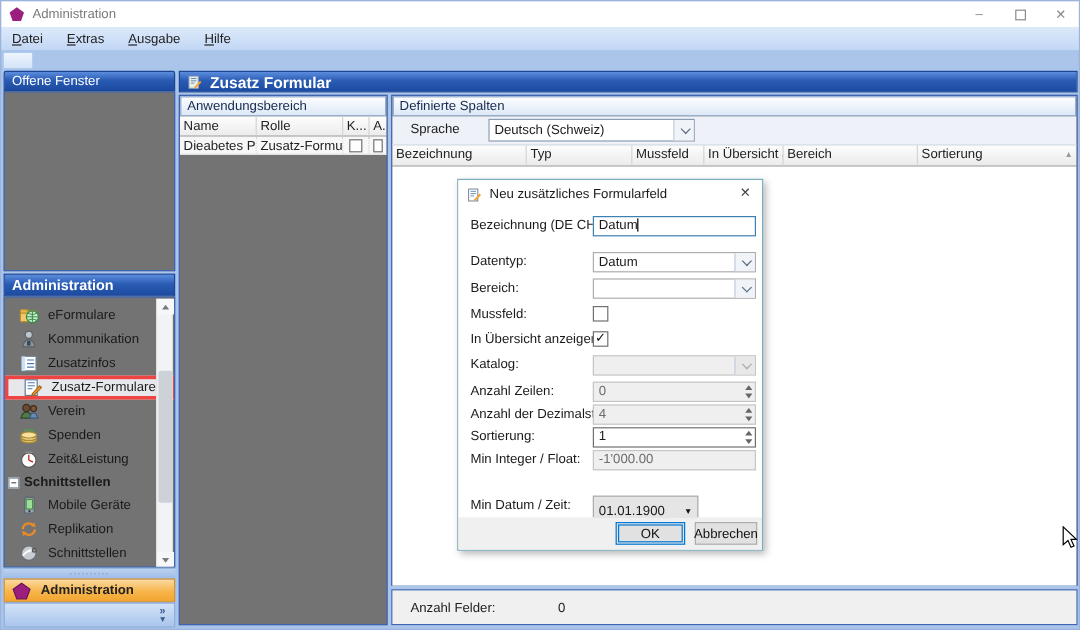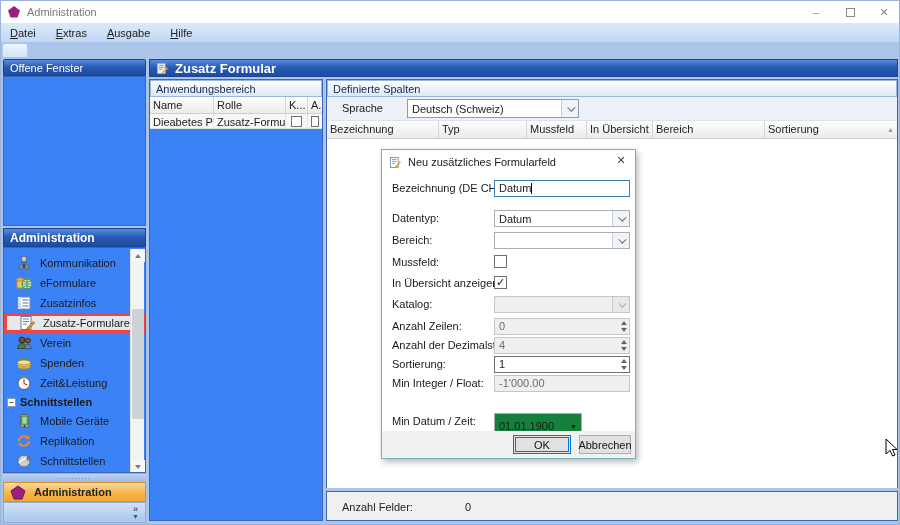--- a/index.html
+++ b/index.html
@@ -21,21 +21,21 @@
   .menu-item { color:#222; padding:1px 3px; }
   .menu-item::first-letter { text-decoration:underline; }
   .toolbar-stub { position:absolute; left:1px; top:42px; width:26px; height:14px;
                   background:linear-gradient(180deg,#eef5fd,#d3e3f8); border:1px solid #aecbf0; border-bottom:none; border-radius:3px 3px 0 0; }
 
   
   .caption-blue { background:linear-gradient(180deg,#5b8cdd 0%,#2a5cb4 45%,#1c4ba0 100%); color:#fff;
                   display:flex; align-items:center; padding:0 6px; border:1px solid #1b4492; }
   .group-caption { background:linear-gradient(180deg,#fdfeff,#dde8f6); border:1px solid #9ab6dd;
                    color:#16294d; display:flex; align-items:center; padding:0 5px; }
-  .panel-white { background:#3b82f6; border:1px solid #3c66b5; }
+  .panel-white { background:#737373; border:1px solid #3c66b5; }
 
   
   .sb-caption1 { position:absolute; left:2px; top:58px; width:143px; height:17px; font-size:11px; border-radius:2px 2px 0 0; }
   .sb-openlist { position:absolute; left:2px; top:75px; width:143px; height:150px; }
   .sb-caption2 { position:absolute; left:2px; top:227px; width:143px; height:19px; font-weight:bold; font-size:12px; }
   .sb-nav { position:absolute; left:2px; top:246px; width:143px; height:226px; overflow:hidden; }
   .nav-item { display:flex; align-items:center; height:20px; padding-left:12px; gap:7px; color:#1a1a1a; }
   .nav-item.selected { background:#e6e8ec; border:3px solid #ef4444; }
   .nav-section { display:flex; align-items:center; height:18px; padding-left:3px; gap:4px; font-weight:bold; }
   .minus-box { width:9px; height:9px; border:1px solid #8899aa; background:#fff; color:#444; font-size:8px; line-height:7px; text-align:center; }
@@ -93,21 +93,21 @@
   .tb { background:#fff; border:1px solid #999; padding:1px 4px; white-space:nowrap; overflow:hidden; }
   .tb.focused { border-color:#3c7fb1; }
   .caret { display:inline-block; width:1px; height:11px; background:#000; vertical-align:-2px; }
   .tb.disabled { background:#efefef; border-color:#c6c6c6; color:#6d6d6d; }
   .num-right { }
   .spin-arrows { position:absolute; right:2px; top:2px; display:flex; flex-direction:column; gap:3px; align-items:center; }
   .sa-up { width:0; height:0; border-left:3px solid transparent; border-right:3px solid transparent; border-bottom:4px solid #666; }
   .sa-down { width:0; height:0; border-left:3px solid transparent; border-right:3px solid transparent; border-top:4px solid #666; }
   .combo.small-disabled { background:#efefef; }
   .combo.small-disabled .arrow-box { background:#e8e8e8; }
-  .datecombo { position:absolute; left:102px; top:0; width:88px; height:26px; background:#15803d; border:1px solid #adadad; display:flex; align-items:center; }
+  .datecombo { position:absolute; left:102px; top:0; width:88px; height:26px; background:#e5e5e5; border:1px solid #adadad; display:flex; align-items:center; }
   .datecombo .val { flex:1; padding:0 4px; }
   .datecombo .solid-arrow { font-size:7px; color:#111; padding-right:4px; }
   .dcb { position:absolute; left:102px; top:1px; width:13px; height:13px; border:1px solid #707070; background:#fff;
          display:flex; align-items:center; justify-content:center; font-size:11px; color:#111; line-height:11px; }
   .dlg-footer { position:absolute; left:0; bottom:0; width:253px; height:27px; background:#f0f0f0; }
   .btn { position:absolute; top:4px; height:19px; background:#e1e1e1; border:1px solid #adadad; display:flex; align-items:center; justify-content:center; font-size:11px; color:#111; }
   .btn::first-letter { text-decoration:underline; }
   .btn.default { border:1px solid #0078d7; outline:1px solid #0078d7; outline-offset:-3px; }
   .btn-ok { right:64px; width:58px; }
   .btn-cancel { right:4px; width:52px; }
@@ -152,34 +152,34 @@
   <div class="panel-white sb-openlist"></div>
 
   <div class="caption-blue sb-caption2">
     <span>Administration</span>
   </div>
 
   <div class="panel-white sb-nav">
     <div style="padding-top:5px">
       <div class="nav-item">
         <svg class="nav-icon" viewBox="0 0 17 16">
-          <circle cx="8" cy="4" r="3" fill="#bfc6cc" stroke="#5a6168"></circle>
-          <path d="M3 14 q1-6 5-6 q4 0 5 6 z" fill="#8f979e" stroke="#5a6168"></path>
-          <rect x="6.5" y="9" width="3" height="4" fill="#3a4a58"></rect>
-        </svg>
-        <span>Kommunikation</span>
-      </div>
-      <div class="nav-item">
-        <svg class="nav-icon" viewBox="0 0 17 16">
           <rect x="1" y="4" width="13" height="9" rx="1" fill="#f0c96a" stroke="#b98f2f"></rect>
           <rect x="1" y="3" width="6" height="3" rx="1" fill="#e3b84f" stroke="#b98f2f"></rect>
           <circle cx="11" cy="9" r="5" fill="#cfe8d2" stroke="#2f8a3e"></circle>
           <path d="M6.5 9 h9 M11 4.5 v9 M7.5 6.2 q3.5 2 7 0 M7.5 11.8 q3.5 -2 7 0" stroke="#2f8a3e" fill="none" stroke-width="0.8"></path>
         </svg>
         <span>eFormulare</span>
+      </div>
+      <div class="nav-item">
+        <svg class="nav-icon" viewBox="0 0 17 16">
+          <circle cx="8" cy="4" r="3" fill="#bfc6cc" stroke="#5a6168"></circle>
+          <path d="M3 14 q1-6 5-6 q4 0 5 6 z" fill="#8f979e" stroke="#5a6168"></path>
+          <rect x="6.5" y="9" width="3" height="4" fill="#3a4a58"></rect>
+        </svg>
+        <span>Kommunikation</span>
       </div>
       <div class="nav-item">
         <svg class="nav-icon" viewBox="0 0 17 16">
           <rect x="2" y="2" width="12" height="12" fill="#fff" stroke="#7a8a9a"></rect>
           <rect x="2" y="2" width="3" height="12" fill="#cfe0f2"></rect>
           <path d="M6.5 5 h6 M6.5 8 h6 M6.5 11 h6" stroke="#4a7ab0" stroke-width="1"></path>
         </svg>
         <span>Zusatzinfos</span>
       </div>
       <div class="nav-item selected">

